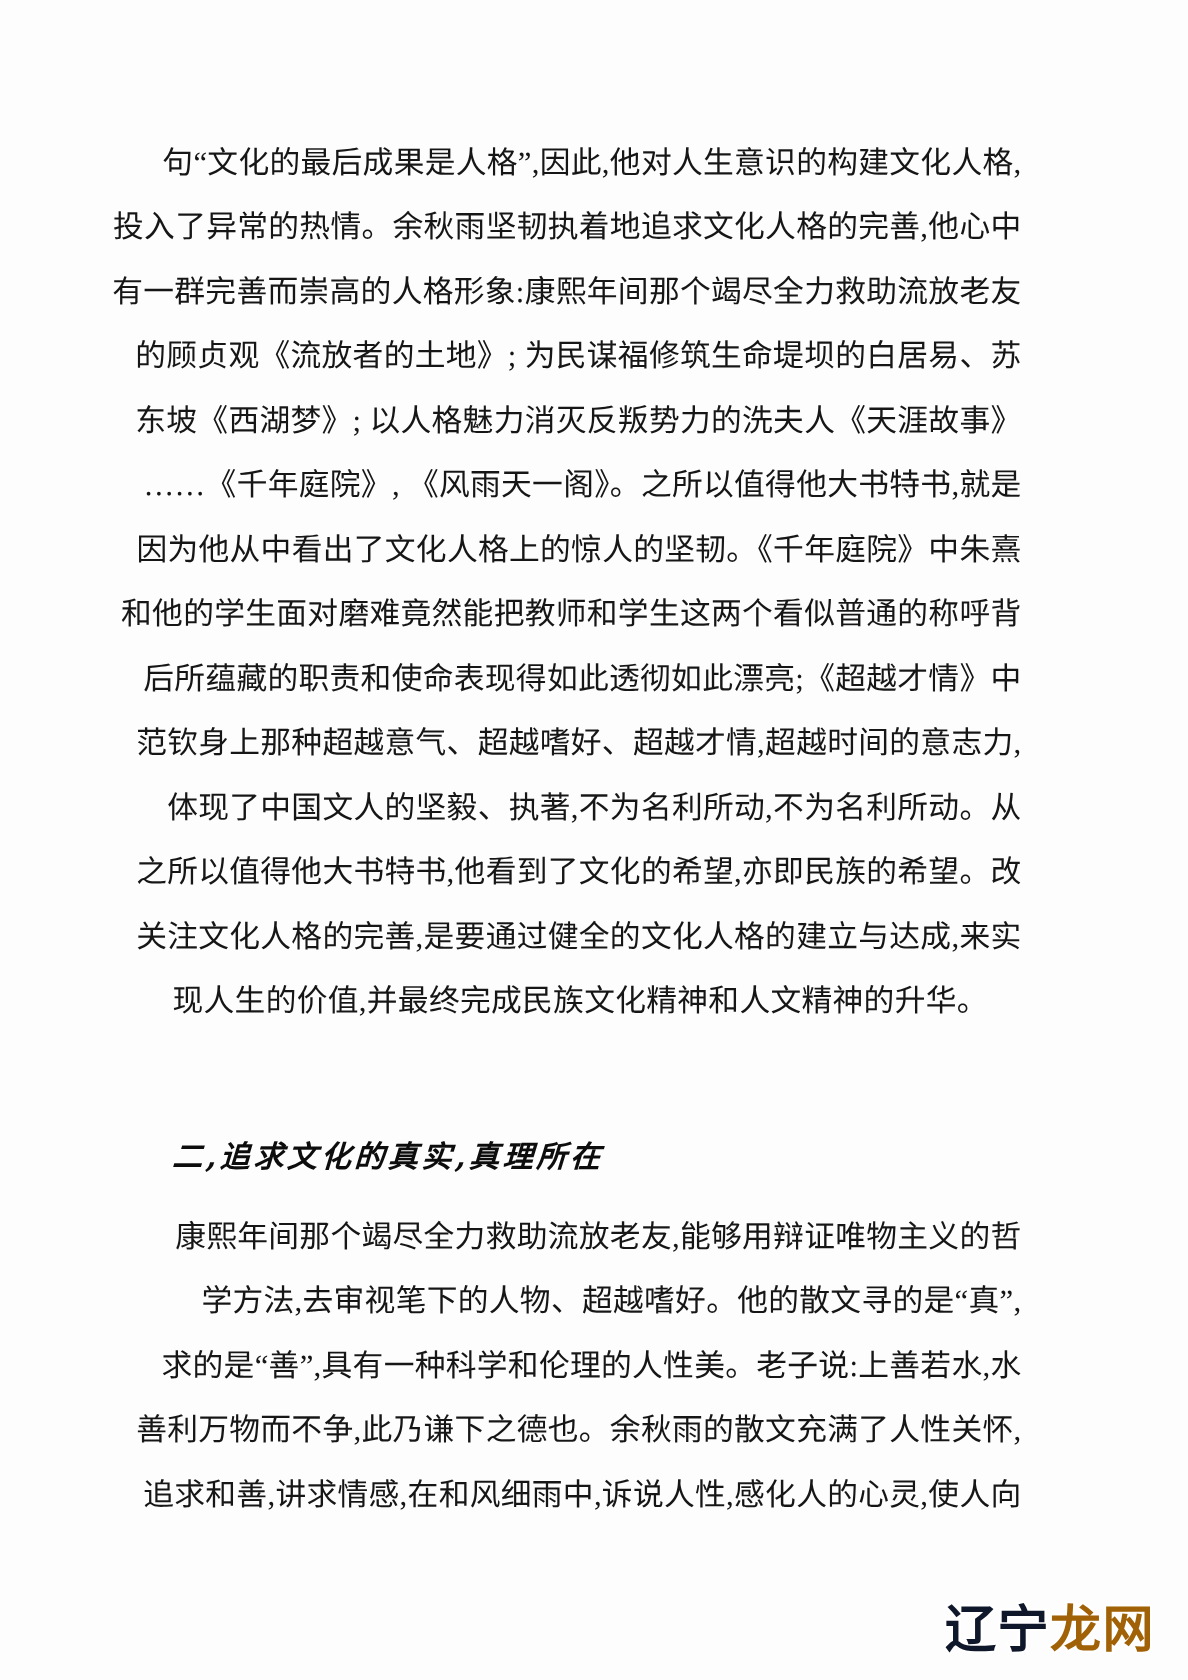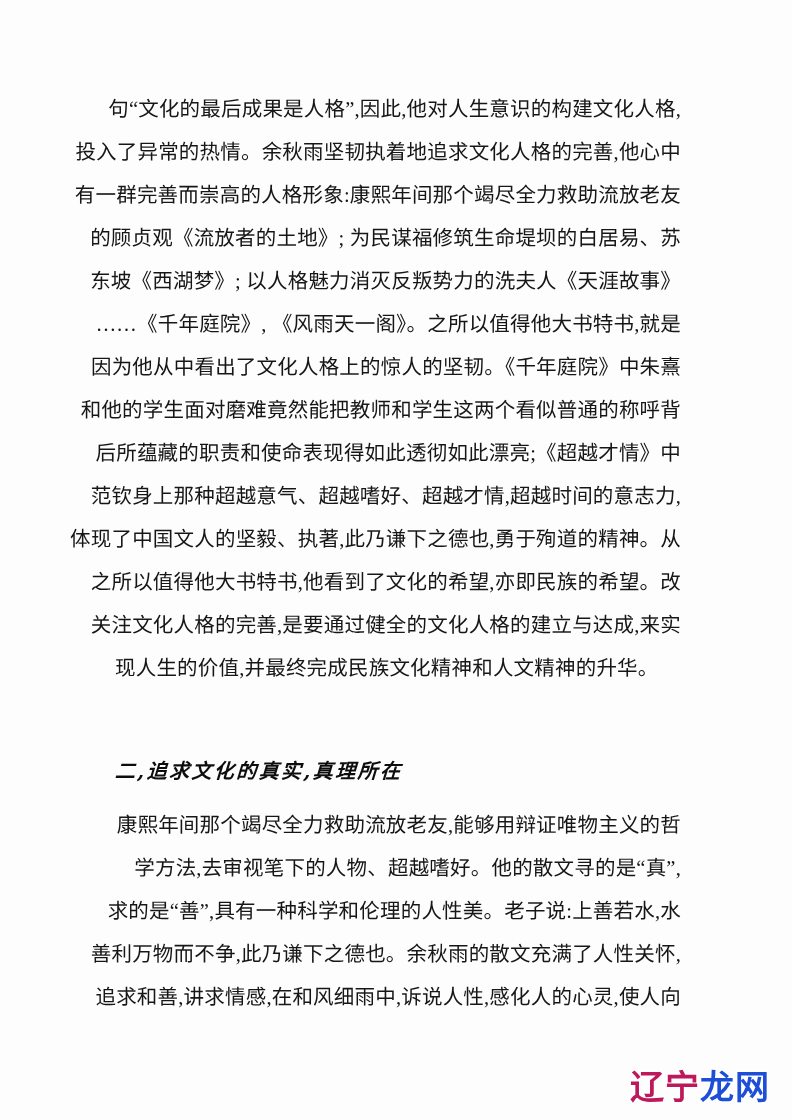--- a/index.html
+++ b/index.html
@@ -90,22 +90,22 @@
     letter-spacing: 1px;
     line-height: 1;
     font-family: "DejaVu Sans", "Liberation Sans", sans-serif;
     user-select: none;
   }
   .watermark span {
     display: inline-block;
     -webkit-text-stroke: 3px #ffffff;
     paint-order: stroke fill;
   }
-  .watermark .wm-a { color: #be185d; }
-  .watermark .wm-b { color: #1d4ed8; }
+  .watermark .wm-a { color: #0f172a; }
+  .watermark .wm-b { color: #a16207; }
 </style>
 </head>
 <body>
 
 <div class="page">
 
   <div class="content">
 
     <div class="para">
       <span class="line just">
@@ -132,21 +132,21 @@
       <span class="line just">
           <span>和他的学生面对磨难竟然能把教师和学生这两个看似普通的称呼背</span>
         </span>
       <span class="line just">
           <span>后所蕴藏的职责和使命表现得如此透彻如此漂亮;《超越才情》中</span>
         </span>
       <span class="line just">
           <span>范钦身上那种超越意气、超越嗜好、超越才情,超越时间的意志力,</span>
         </span>
       <span class="line just">
-          <span>体现了中国文人的坚毅、执著,此乃谦下之德也,勇于殉道的精神。从</span>
+          <span>体现了中国文人的坚毅、执著,不为名利所动,不为名利所动。从</span>
         </span>
       <span class="line just">
           <span>之所以值得他大书特书,他看到了文化的希望,亦即民族的希望。改</span>
         </span>
       <span class="line just">
           <span>关注文化人格的完善,是要通过健全的文化人格的建立与达成,来实</span>
         </span>
       <span class="line">现人生的价值,并最终完成民族文化精神和人文精神的升华。</span>
     </div>
 

